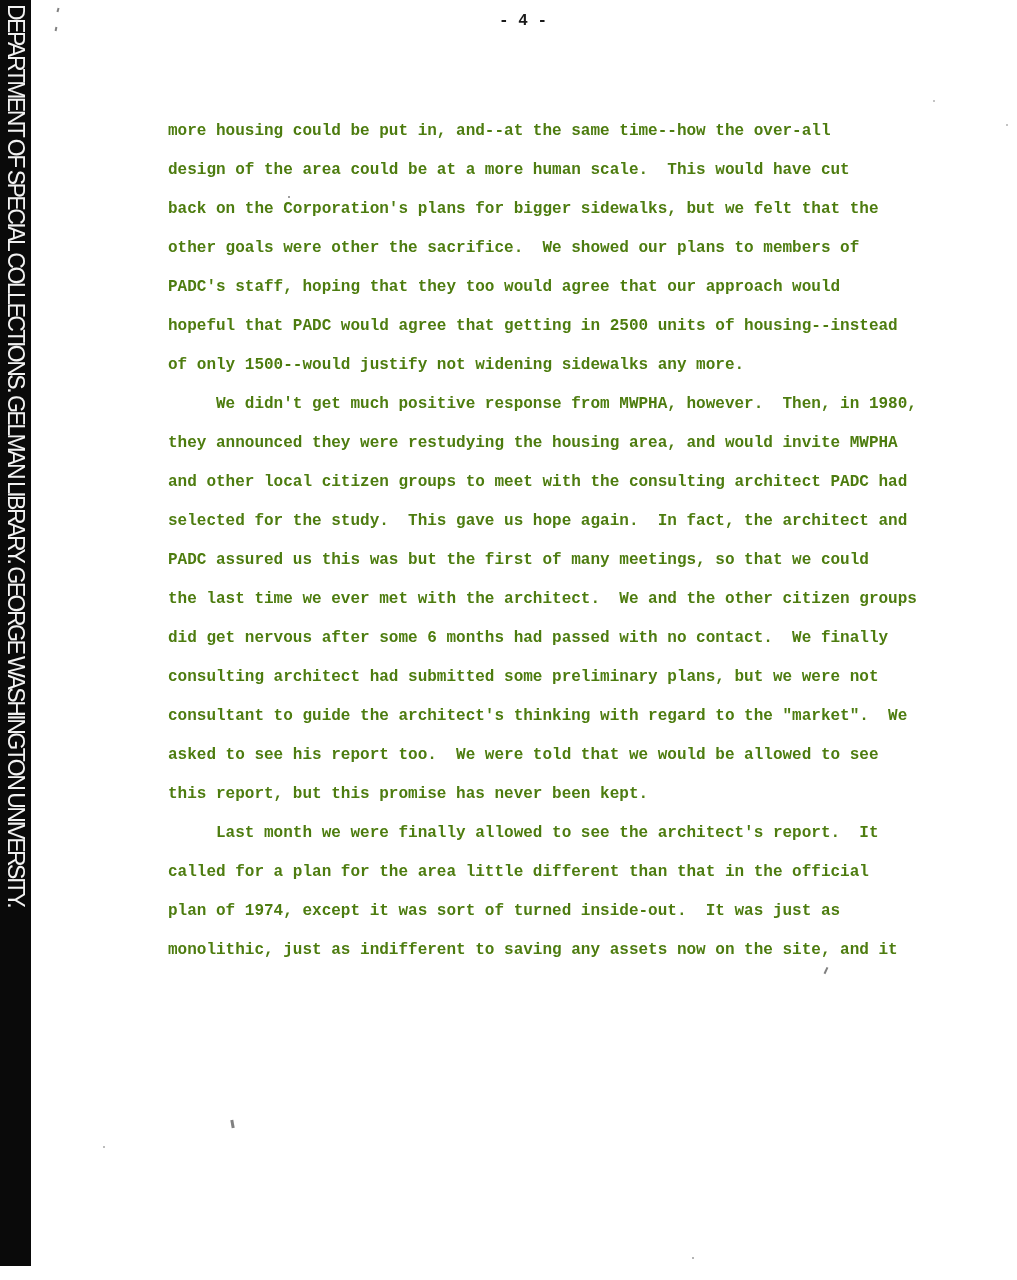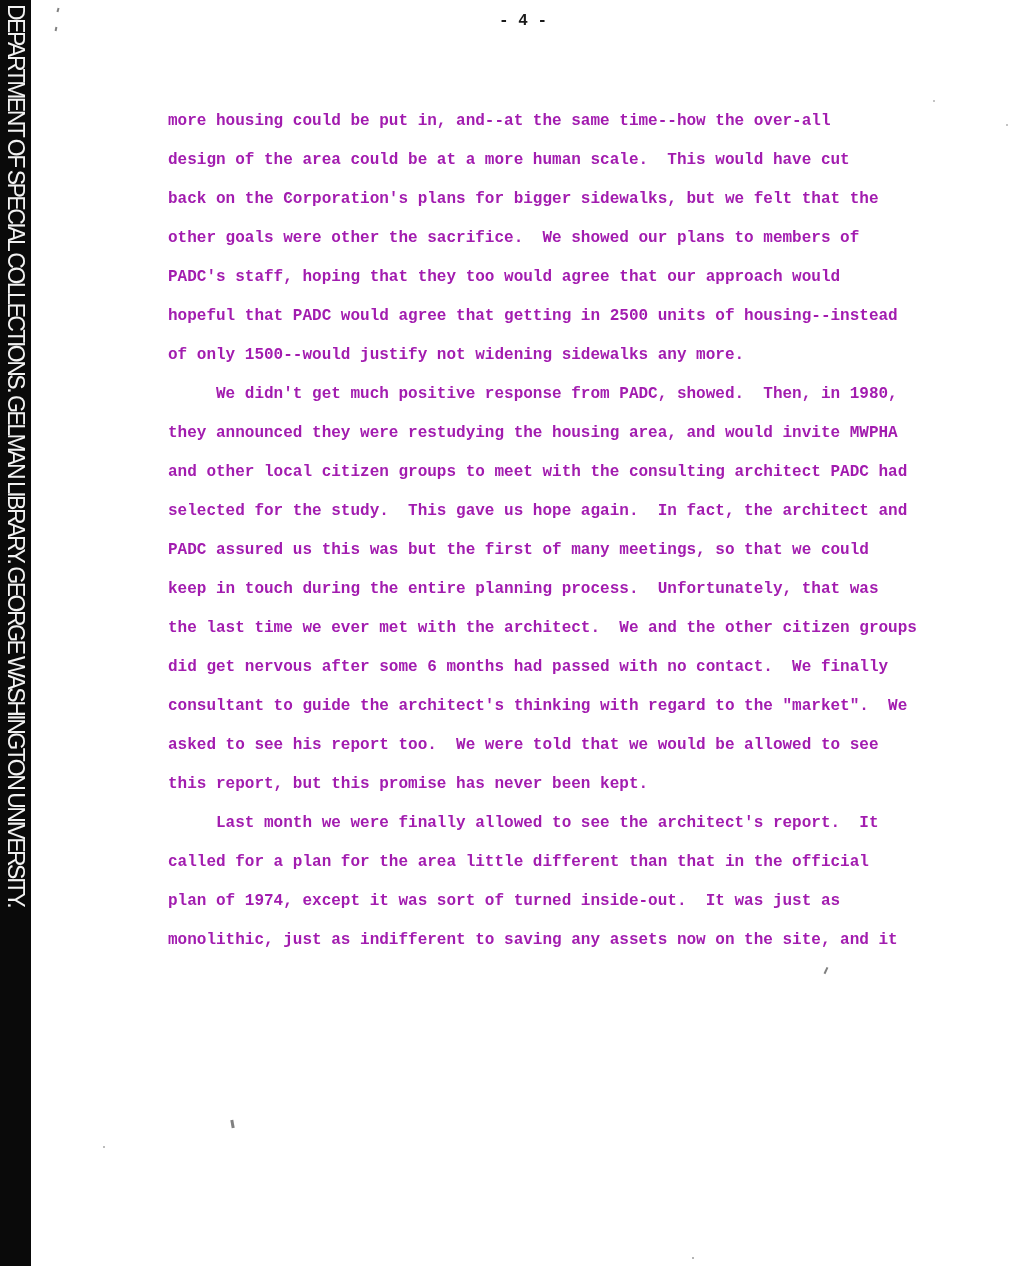--- a/index.html
+++ b/index.html
@@ -31,22 +31,22 @@
   
   .page-number {
     position: absolute; left: 523px; top: 12px;
     transform: translateX(-50%);
     font-size: 16px; font-weight: bold; color: #1a1a1a;
     white-space: pre;
   }
 
   
   .typed-body {
-    position: absolute; left: 168px; top: 102px;
-    font-size: 16px; font-weight: bold; color: #a21caf;
+    position: absolute; left: 168px; top: 112px;
+    font-size: 16px; font-weight: bold; color: #4d7c0f;
   }
   .tl {
     white-space: pre;
     height: 39px; line-height: 39px;
   }
 
   
   .speck {
     position: absolute; background: #3a3a3a;
     width: 3px; height: 3px; border-radius: 50%; opacity: .65;
@@ -66,28 +66,28 @@
 <div class="page-number">- 4 -</div>
 
 <div class="typed-body">
   <div class="tl">more housing could be put in, and--at the same time--how the over-all</div>
   <div class="tl">design of the area could be at a more human scale.  This would have cut</div>
   <div class="tl">back on the Corporation's plans for bigger sidewalks, but we felt that the</div>
   <div class="tl">other goals were other the sacrifice.  We showed our plans to members of</div>
   <div class="tl">PADC's staff, hoping that they too would agree that our approach would</div>
   <div class="tl">hopeful that PADC would agree that getting in 2500 units of housing--instead</div>
   <div class="tl">of only 1500--would justify not widening sidewalks any more.</div>
-  <div class="tl">     We didn't get much positive response from PADC, showed.  Then, in 1980,</div>
+  <div class="tl">     We didn't get much positive response from MWPHA, however.  Then, in 1980,</div>
   <div class="tl">they announced they were restudying the housing area, and would invite MWPHA</div>
   <div class="tl">and other local citizen groups to meet with the consulting architect PADC had</div>
   <div class="tl">selected for the study.  This gave us hope again.  In fact, the architect and</div>
   <div class="tl">PADC assured us this was but the first of many meetings, so that we could</div>
-  <div class="tl">keep in touch during the entire planning process.  Unfortunately, that was</div>
   <div class="tl">the last time we ever met with the architect.  We and the other citizen groups</div>
   <div class="tl">did get nervous after some 6 months had passed with no contact.  We finally</div>
+  <div class="tl">consulting architect had submitted some preliminary plans, but we were not</div>
   <div class="tl">consultant to guide the architect's thinking with regard to the "market".  We</div>
   <div class="tl">asked to see his report too.  We were told that we would be allowed to see</div>
   <div class="tl">this report, but this promise has never been kept.</div>
   <div class="tl">     Last month we were finally allowed to see the architect's report.  It</div>
   <div class="tl">called for a plan for the area little different than that in the official</div>
   <div class="tl">plan of 1974, except it was sort of turned inside-out.  It was just as</div>
   <div class="tl">monolithic, just as indifferent to saving any assets now on the site, and it</div>
 </div>
 
 <div class="tickmark" style="left:57px; top:8px; transform:rotate(15deg); height:4px;"></div>

